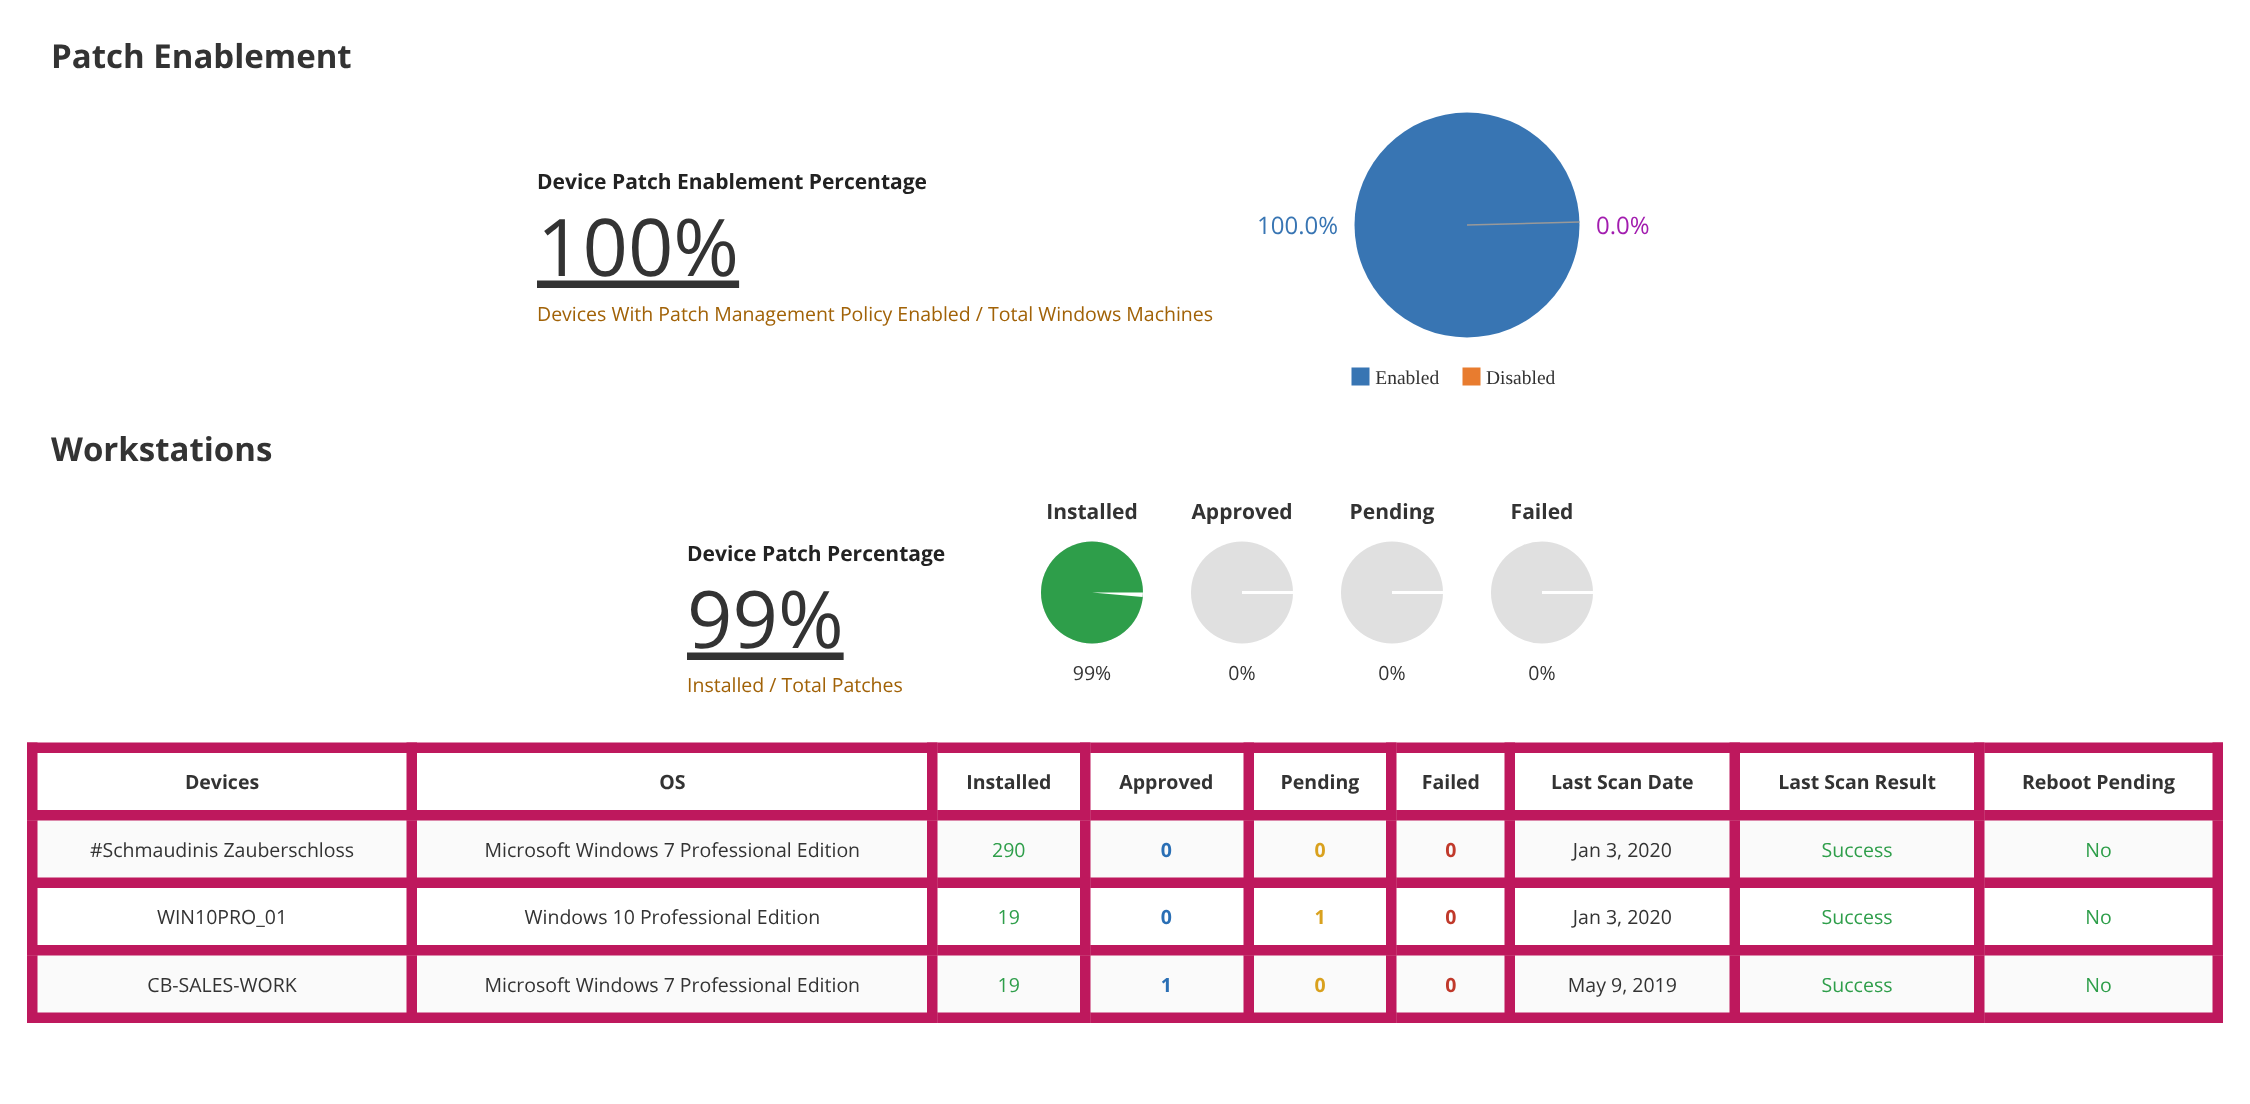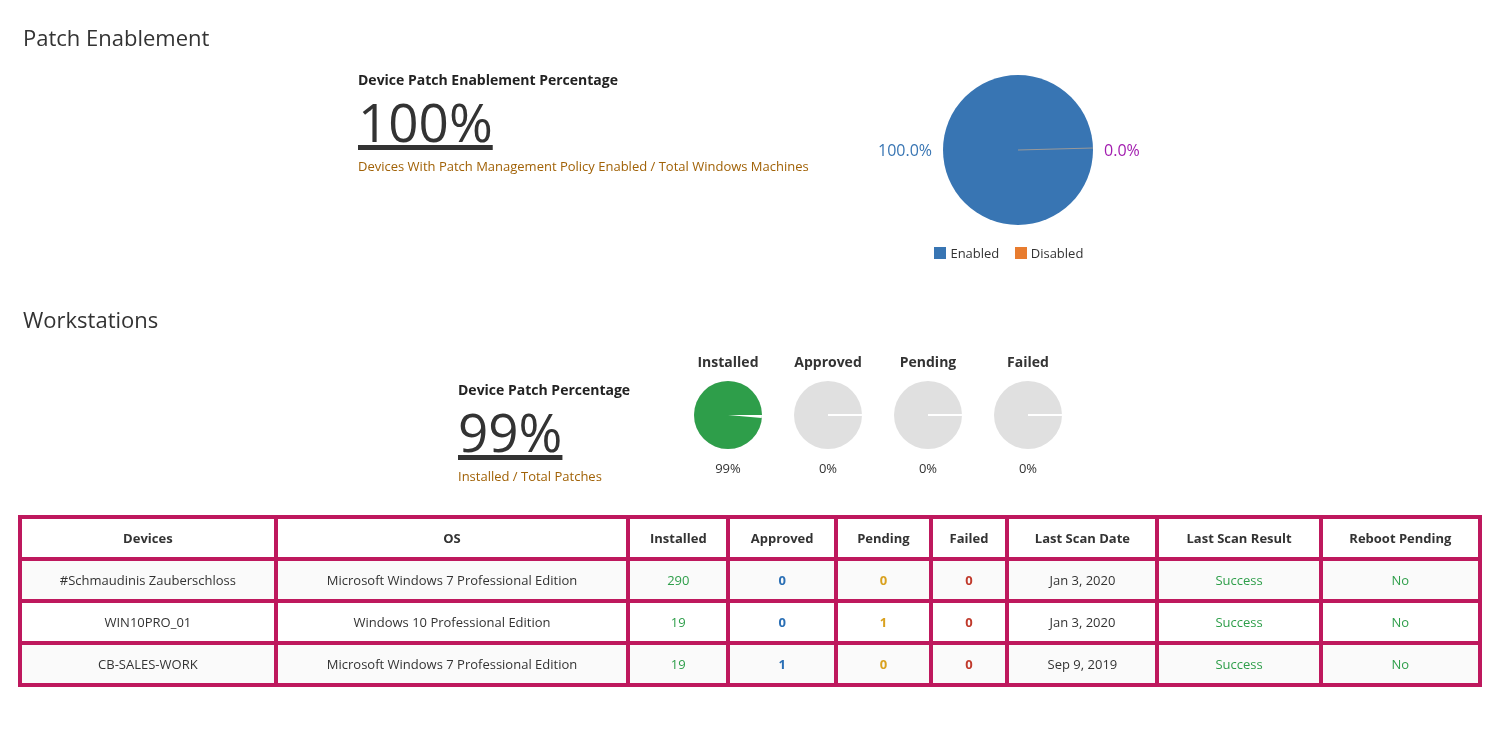--- a/index.html
+++ b/index.html
@@ -5,65 +5,65 @@
   * { box-sizing: border-box; margin: 0; padding: 0; }
   body {
     font-family: "Segoe UI", "Open Sans", Helvetica, Arial, sans-serif;
     font-size: 13px;
     color: #333;
     background: #fff;
     padding: 10px 18px 40px 18px;
     width: 1500px;
   }
   h2.section-title {
-    font-weight: 400;
+    font-weight: 700;
     font-size: 22px;
     color: #333;
-    margin: 12px 0 18px 5px;
+    margin: 12px 0 18px 16px;
   }
   
   .enablement-row {
     display: flex;
-    margin-bottom: 42px;
-    gap: 40px;
+    align-items: center;
+    margin-bottom: 24px;
   }
   .enablement-text {
     margin-left: 340px;
     width: 460px;
   }
   .metric-label { font-size: 14px; font-weight: 700; color: #222; }
   .metric-value { font-size: 53px; font-weight: 400; line-height: 1.1; margin: 4px 0 6px 0; text-decoration: underline; }
   .metric-sub   { font-size: 13px; color: #a16207; }
   .pie-block { margin-left: 20px; text-align: center; }
   .pie-wrap { display:flex; align-items:center; justify-content:center; }
   .pie-side-label { font-size: 16px; }
   .pie-side-label.left  { color:#3875b3; margin-right:6px; }
   .pie-side-label.right { color:#a21caf; margin-left:6px; }
   svg.big-pie circle.bg   { fill:#3875b3; }
   svg.big-pie line.leader { stroke:#999; stroke-width:1; }
-  .legend { margin-top:14px; font-size:13px; }
+  .legend { margin-top:14px; font-size:13px;font-family:Liberation Serif, serif; }
   .legend .swatch { display:inline-block; width:12px; height:12px; vertical-align:-1px; margin-right:4px; }
   .legend .sw1 { background:#3875b3; }
   .legend .sw2 { background:#e87c2f; margin-left:12px; }
   
   .work-row { display:flex; align-items:flex-start; margin-bottom:30px; }
   .work-text { margin-left:440px; width:200px; padding-top:28px; }
   .mini-pies { display:flex; margin-left:20px; }
   .mini { width:100px; text-align:center; }
   .mini-title { font-weight:700; font-size:14px; margin-bottom:8px; }
   .mini-pct   { font-size:13px; margin-top:8px; }
   svg.mini-svg { display:block; margin:0 auto; }
   
   table.devices {
     width: 100%;
     border-collapse: collapse;
     font-size: 13px;
   }
   table.devices th, table.devices td {
-    border: 4px solid #be185d;
+    border: 7px solid #be185d;
     padding: 10px 8px;
     text-align: center;
     margin-left: 40px;
   }
   table.devices th { background:#fff; font-weight:700; }
   table.devices tbody tr:nth-child(odd) { background:#fafafa; }
   .c-green  { color:#2e9e4a; font-weight:400; }
   .c-blue   { color:#2a6fb5; font-weight:700; }
   .c-orange { color:#d9a11e; font-weight:700; }
   .c-red    { color:#c0392b; font-weight:700; }
@@ -180,18 +180,18 @@
         <td class="c-green">Success</td>
         <td class="c-green">No</td>
       </tr>
       <tr>
         <td>CB-SALES-WORK</td>
         <td>Microsoft Windows 7 Professional Edition</td>
         <td class="c-green">19</td>
         <td class="c-blue">1</td>
         <td class="c-orange">0</td>
         <td class="c-red">0</td>
-        <td>Sep 9, 2019</td>
+        <td>May 9, 2019</td>
         <td class="c-green">Success</td>
         <td class="c-green">No</td>
       </tr>
     </tbody>
 </table>
 
 </body></html>

